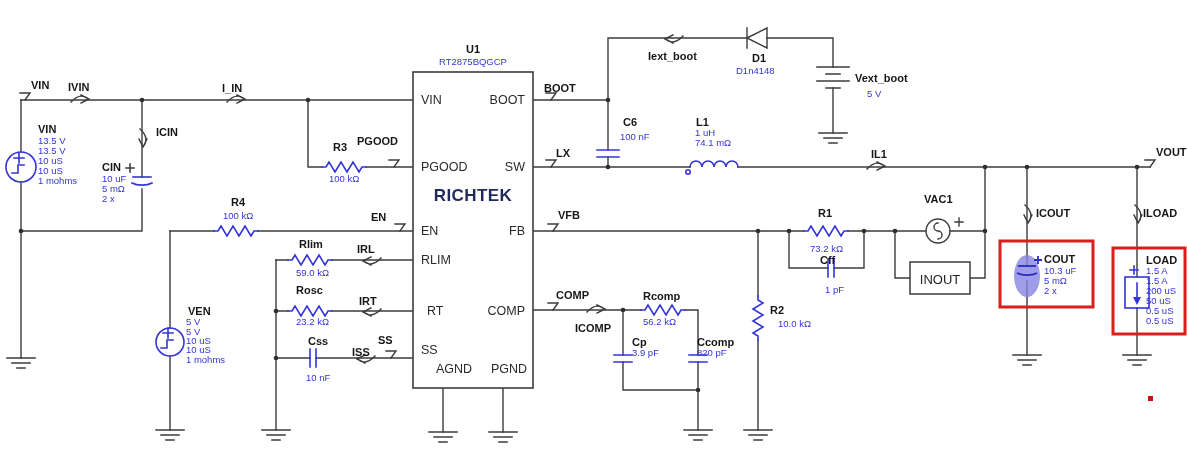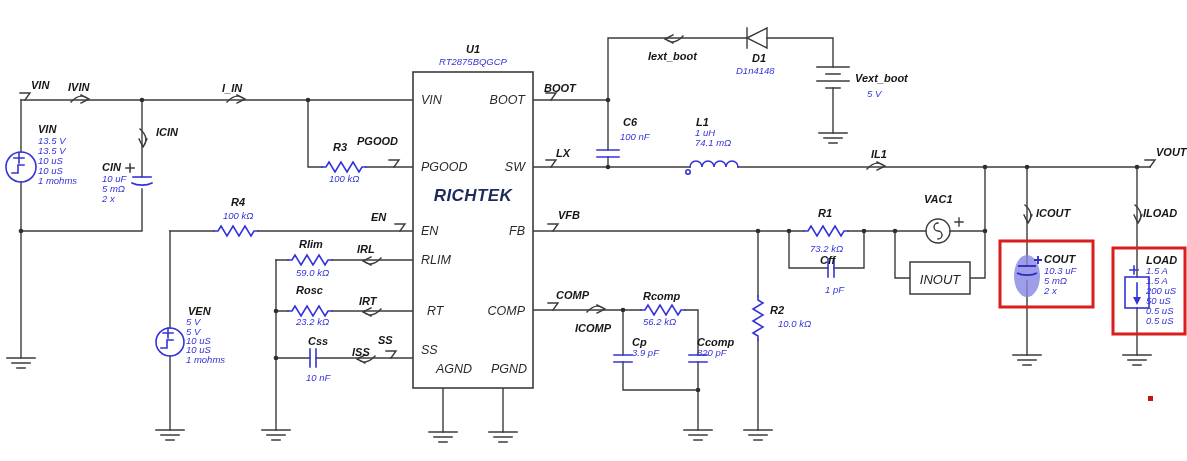--- a/index.html
+++ b/index.html
@@ -1,16 +1,16 @@
 <!DOCTYPE html>
 <html><head>
 <meta charset="utf-8">
 <style>
   html,body{margin:0;padding:0;background:#ffffff;}
-  .canvas{position:relative;width:1187px;height:461px;background:#fff;overflow:hidden;font-style:italic;}
+  .canvas{position:relative;width:1187px;height:461px;background:#fff;overflow:hidden;}
   svg{display:block;}
   svg text{font-family:"Liberation Sans",sans-serif;}
   .w{stroke:#3c3c3c;stroke-width:1.4;fill:none;stroke-linecap:square;}
   .w2{stroke:#3c3c3c;stroke-width:1.6;fill:none;stroke-linecap:square;}
   .b{stroke:#3434d6;stroke-width:1.6;fill:none;stroke-linecap:square;}
   .b2{stroke:#2a2ac0;stroke-width:1.8;fill:none;}
   .lbl{font-size:11px;font-weight:bold;fill:#161616;}
   .val{font-size:9.5px;fill:#3434d6;}
   .pin{font-size:12.5px;fill:#2a2a2a;}
   .logo{font-size:17px;font-weight:bold;fill:#1f2a5a;letter-spacing:.4px;}

